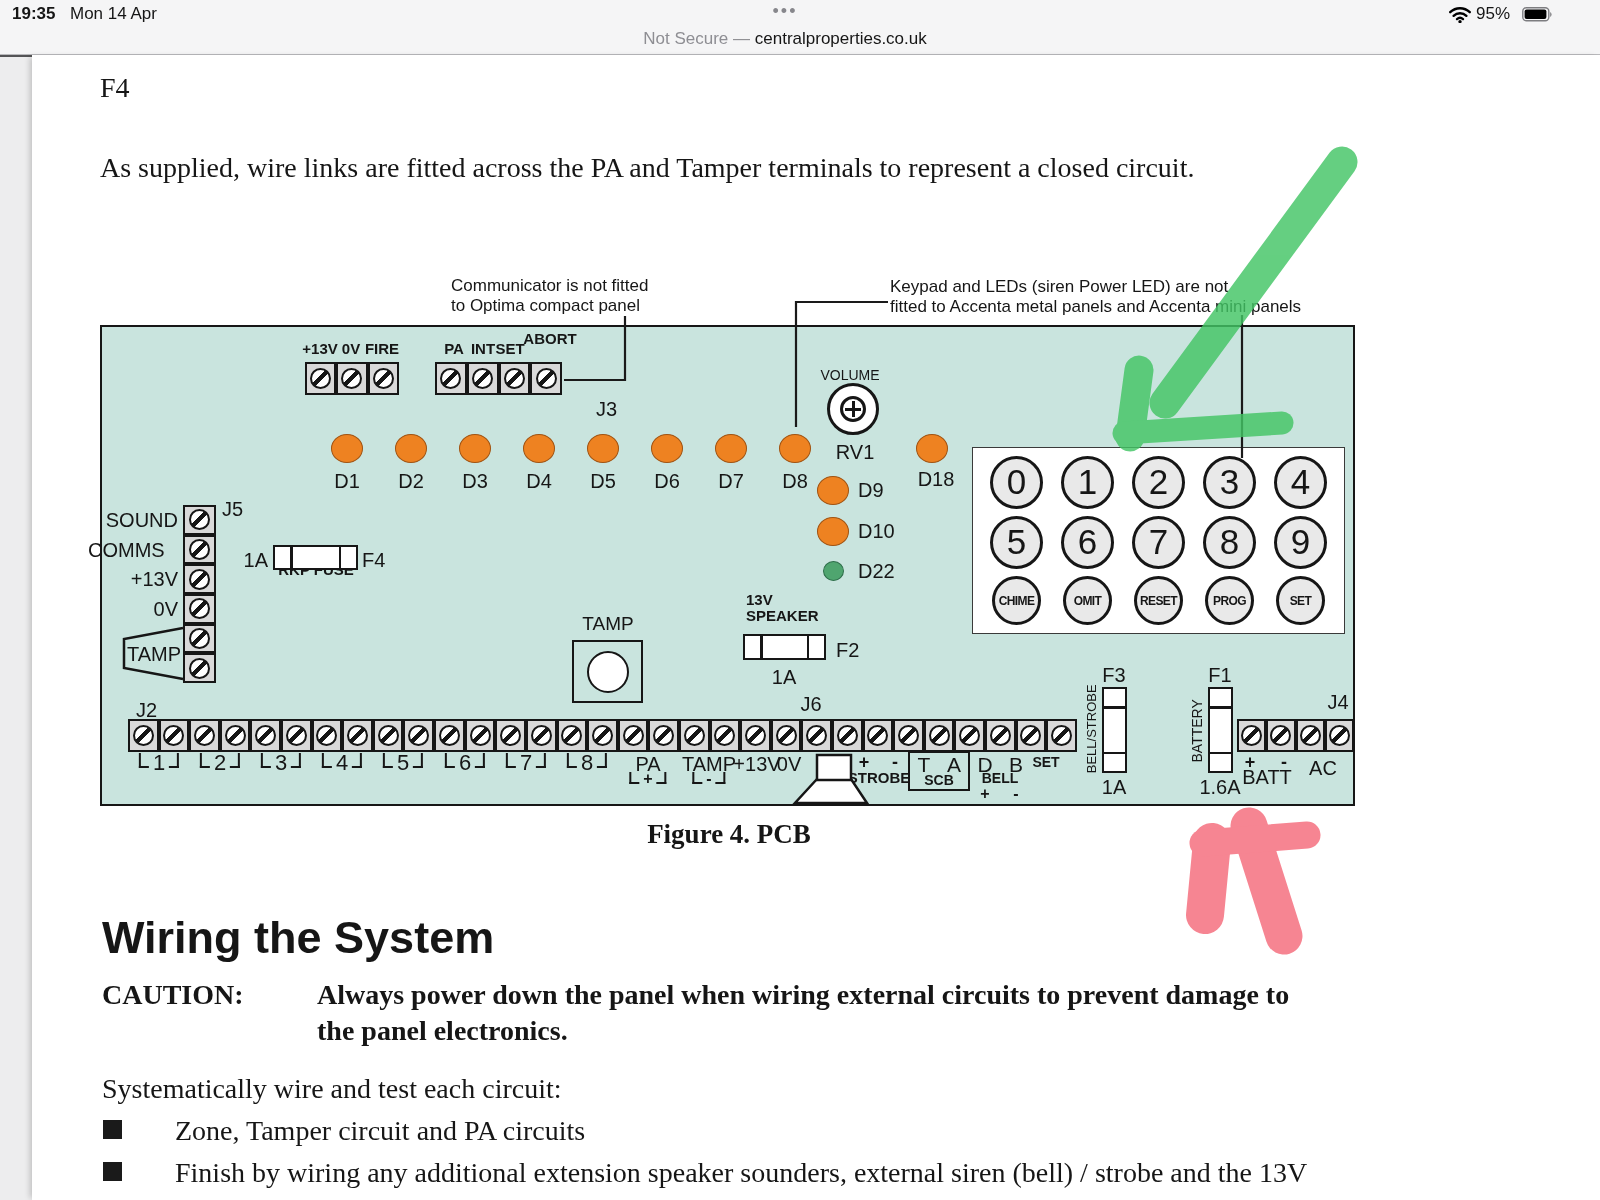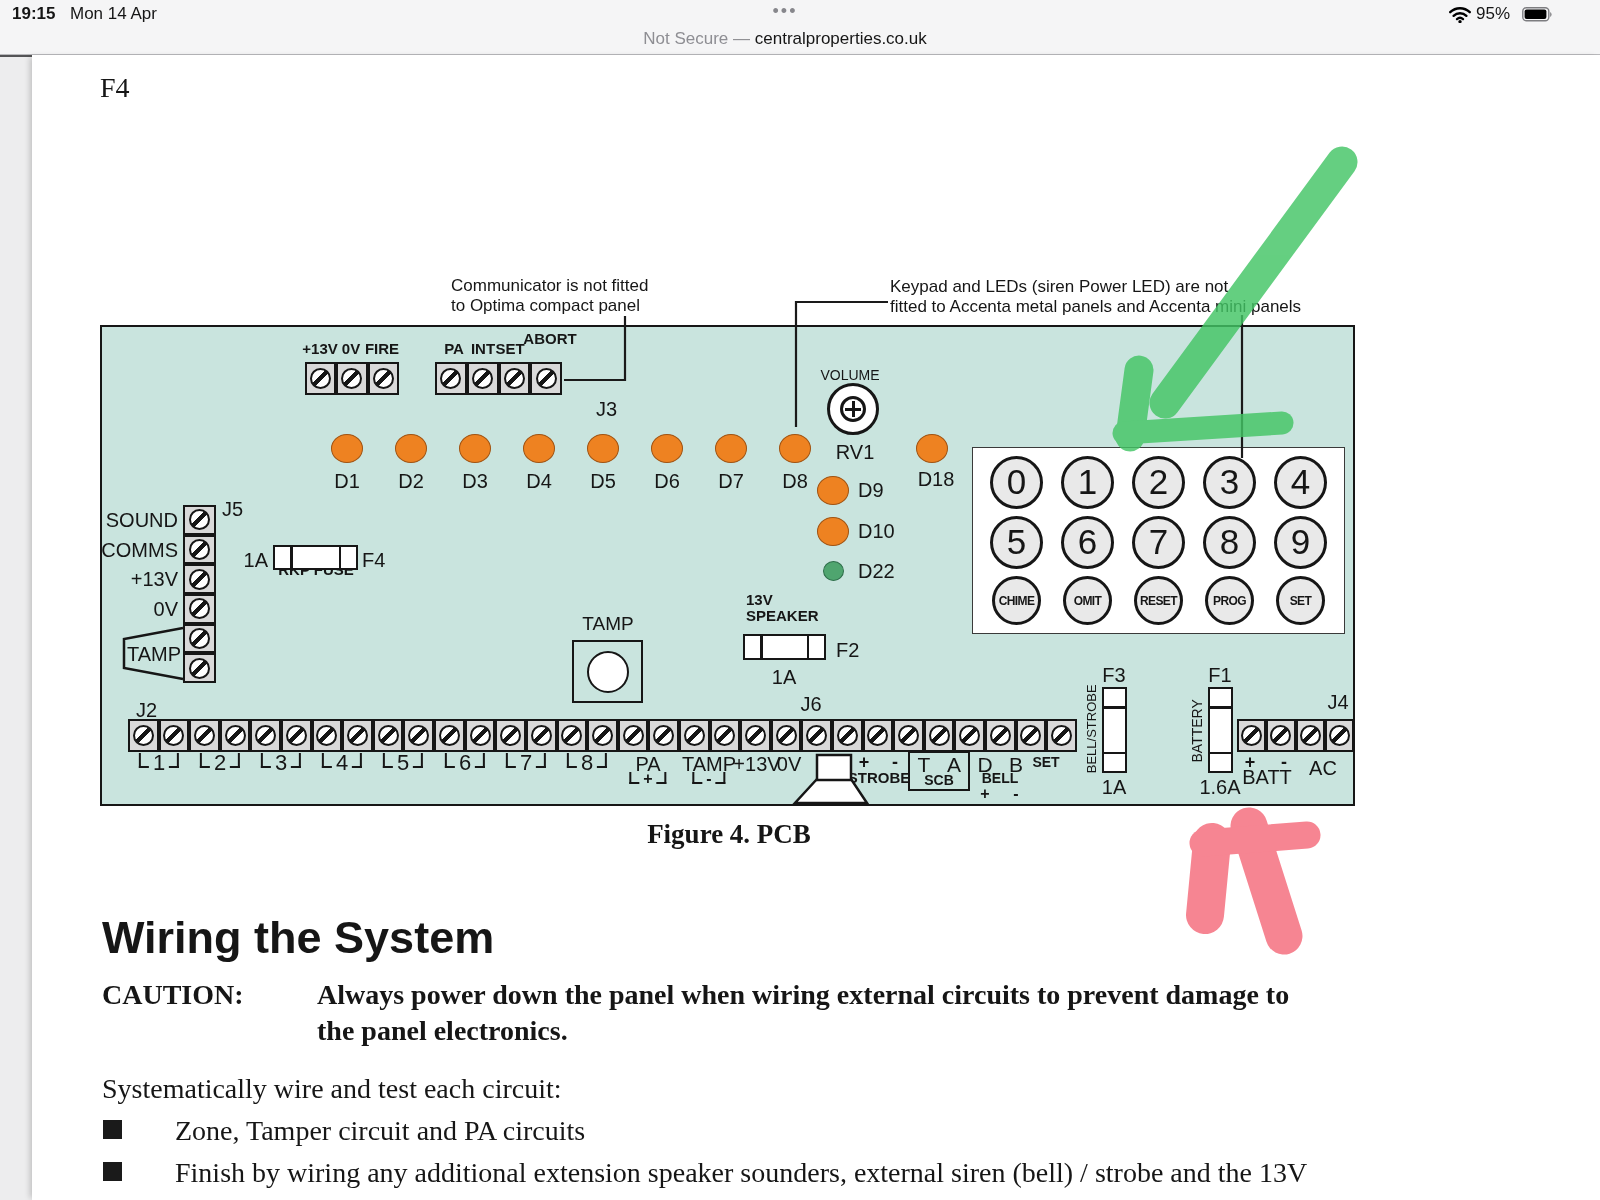--- a/index.html
+++ b/index.html
@@ -63,21 +63,21 @@
   .zone.sgn .znum{font-size:16px;font-weight:bold;line-height:13px;}
   .bullet{position:absolute;width:19px;height:19px;background:#1a1a1a;}
   .overlay{position:absolute;left:0;top:0;pointer-events:none;}
 </style>
 </head>
 <body>
 
 <div class="page" style="--pcb: #c9e4de; --led-orange: #ee8221; --led-green: #4fa56f; --green: #43c565; --red: #f23b50; --tfill: #d9d9d9; --kfill: #e9e9e9;">
 
   <div class="chrome">
-    <div class="t" style="left:12px;top:4px;font-size:17px;font-weight:600;">19:15</div>
+    <div class="t" style="left:12px;top:4px;font-size:17px;font-weight:600;">19:35</div>
     <div class="t" style="left:70px;top:4px;font-size:17px;">Mon 14 Apr</div>
     <div class="t c" style="left:785px;top:1px;font-size:18px;letter-spacing:2px;color:#87878c;">•••</div>
 
     <svg class="t" style="left:1448px;top:6px;" width="24" height="17" viewBox="0 0 24 17">
       <path d="M2.2 6.2 A14.2 14.2 0 0 1 21.8 6.2" fill="none" stroke="#000" stroke-width="2.4" stroke-linecap="round"></path>
       <path d="M5.6 9.8 A9.3 9.3 0 0 1 18.4 9.8" fill="none" stroke="#000" stroke-width="2.4" stroke-linecap="round"></path>
       <path d="M9 13.1 A4.6 4.6 0 0 1 15 13.1" fill="none" stroke="#000" stroke-width="2.4" stroke-linecap="round"></path>
       <circle cx="12" cy="15.6" r="1.7" fill="#000"></circle>
     </svg>
     <div class="t" style="left:1476px;top:4px;font-size:17px;">95%</div>
@@ -87,20 +87,21 @@
       <path d="M28.2 5 a3 3 0 0 1 0 5 Z" fill="#7d7d80"></path>
     </svg>
 
     <div class="t c" style="left:785px;top:29px;font-size:17px;"><span class="gray">Not Secure — </span><span>centralproperties.co.uk</span></div>
   </div>
 
   <div class="gutter"></div>
   <div class="pagebg"></div>
 
   <div class="t ser f28" style="left:100px;top:72px;">F4</div>
+  <div class="t ser f28" style="left:100px;top:152px;">As supplied, wire links are fitted across the PA and Tamper terminals to represent a closed circuit.</div>
 
   <div class="pcb"></div>
 
   <div class="t f17" style="left:451px;top:276px;">Communicator is not fitted</div>
   <div class="t f17" style="left:451px;top:296px;">to Optima compact panel</div>
   <div class="t f17" style="left:890px;top:277px;">Keypad and LEDs (siren Power LED) are not</div>
   <div class="t f17" style="left:890px;top:297px;">fitted to Accenta metal panels and Accenta mini panels</div>
 
   <div class="t f15b c" style="left:320px;top:341px;">+13V</div>
   <div class="t f15b c" style="left:351px;top:341px;">0V</div>
@@ -176,21 +177,21 @@
   <div class="t f20" style="left:222px;top:498px;">J5</div>
   <div class="tstrip v" style="left:183px;top:505px;width:33px;height:178px;">
       <div class="term"></div>
       <div class="term"></div>
       <div class="term"></div>
       <div class="term"></div>
       <div class="term"></div>
       <div class="term"></div>
     </div>
   <div class="t f20" style="left:88px;top:509px;width:90px;text-align:right;">SOUND</div>
-  <div class="t f20" style="left:88px;top:539px;width:90px;text-align:right;">COMMS</div>
+  <div class="t f20" style="left:88px;top:539px;width:90px;text-align:left;">COMMS</div>
   <div class="t f20" style="left:88px;top:568px;width:90px;text-align:right;">+13V</div>
   <div class="t f20" style="left:88px;top:598px;width:90px;text-align:right;">0V</div>
   <div class="t f20" style="left:127px;top:643px;">TAMP</div>
 
   <div class="t f15b c" style="left:316px;top:526px;margin-top:36px;">RKP FUSE</div>
   <div class="hfuse" style="left:273px;top:545px;width:85px;height:25px;"></div>
   <div class="t f20" style="left:238px;top:549px;width:30px;text-align:right;">1A</div>
   <div class="t f20" style="left:362px;top:549px;">F4</div>
 
   <div class="t f17 c" style="left:608px;top:613px;font-size:19px;">TAMP</div>

